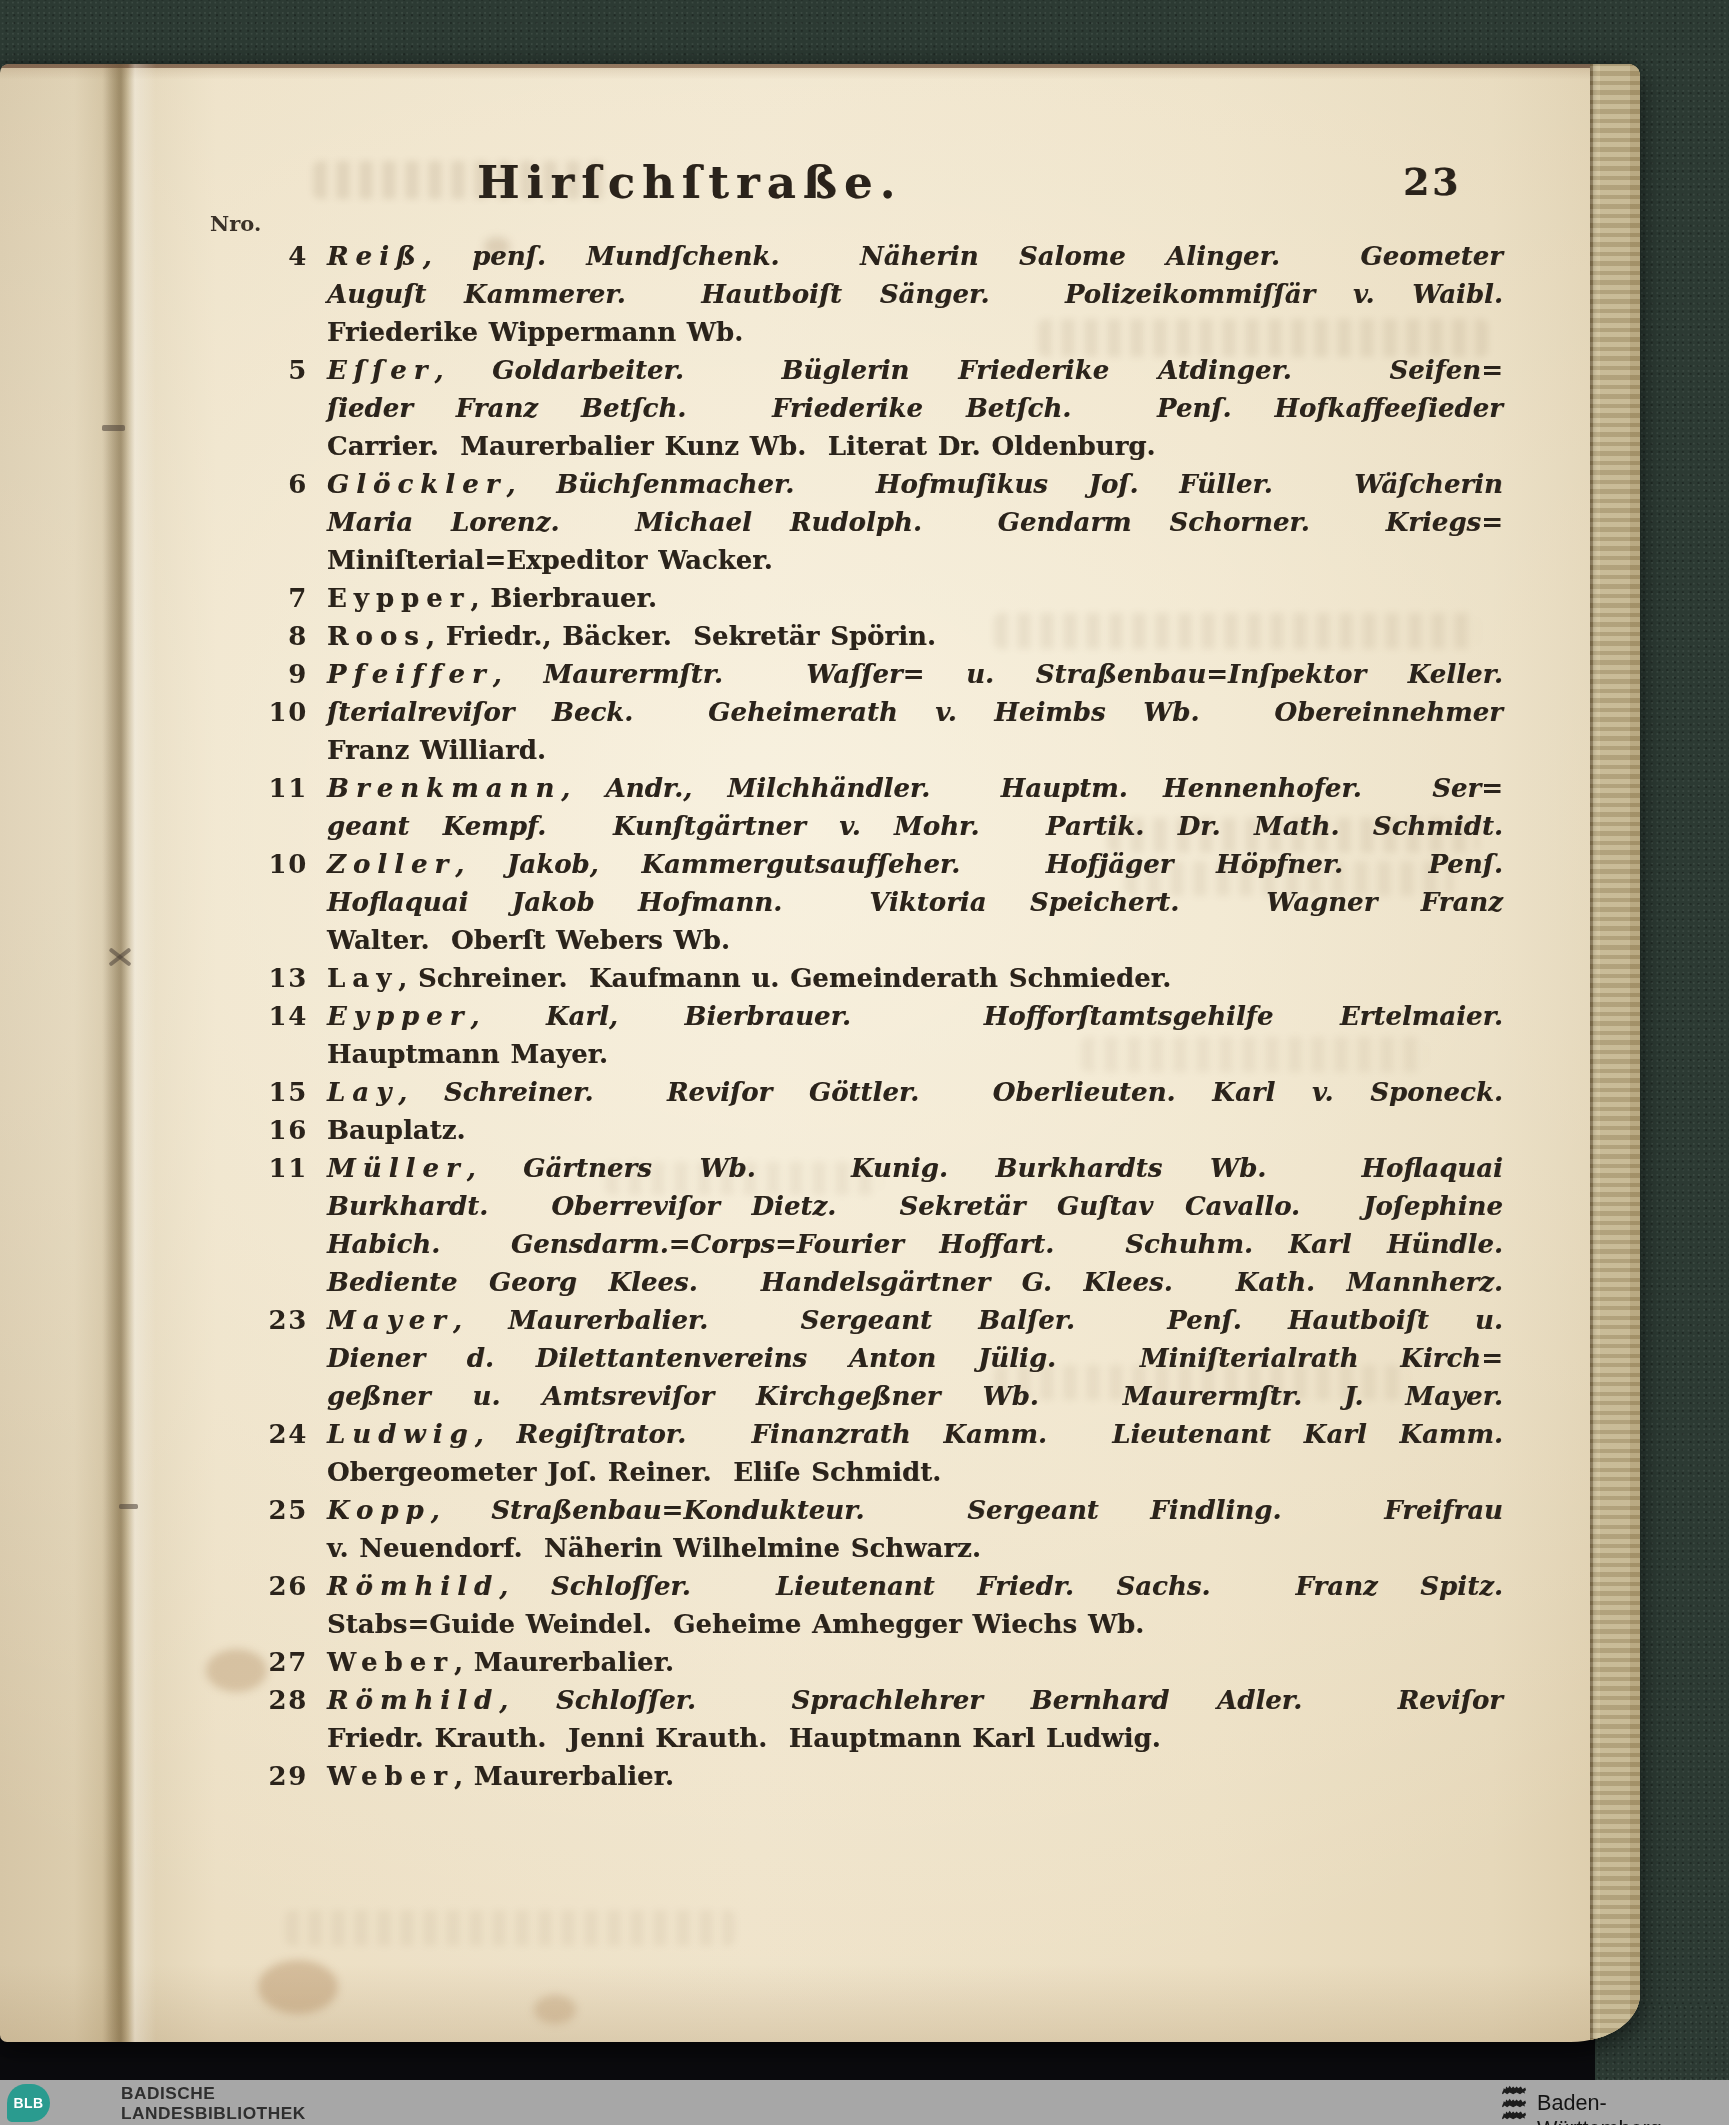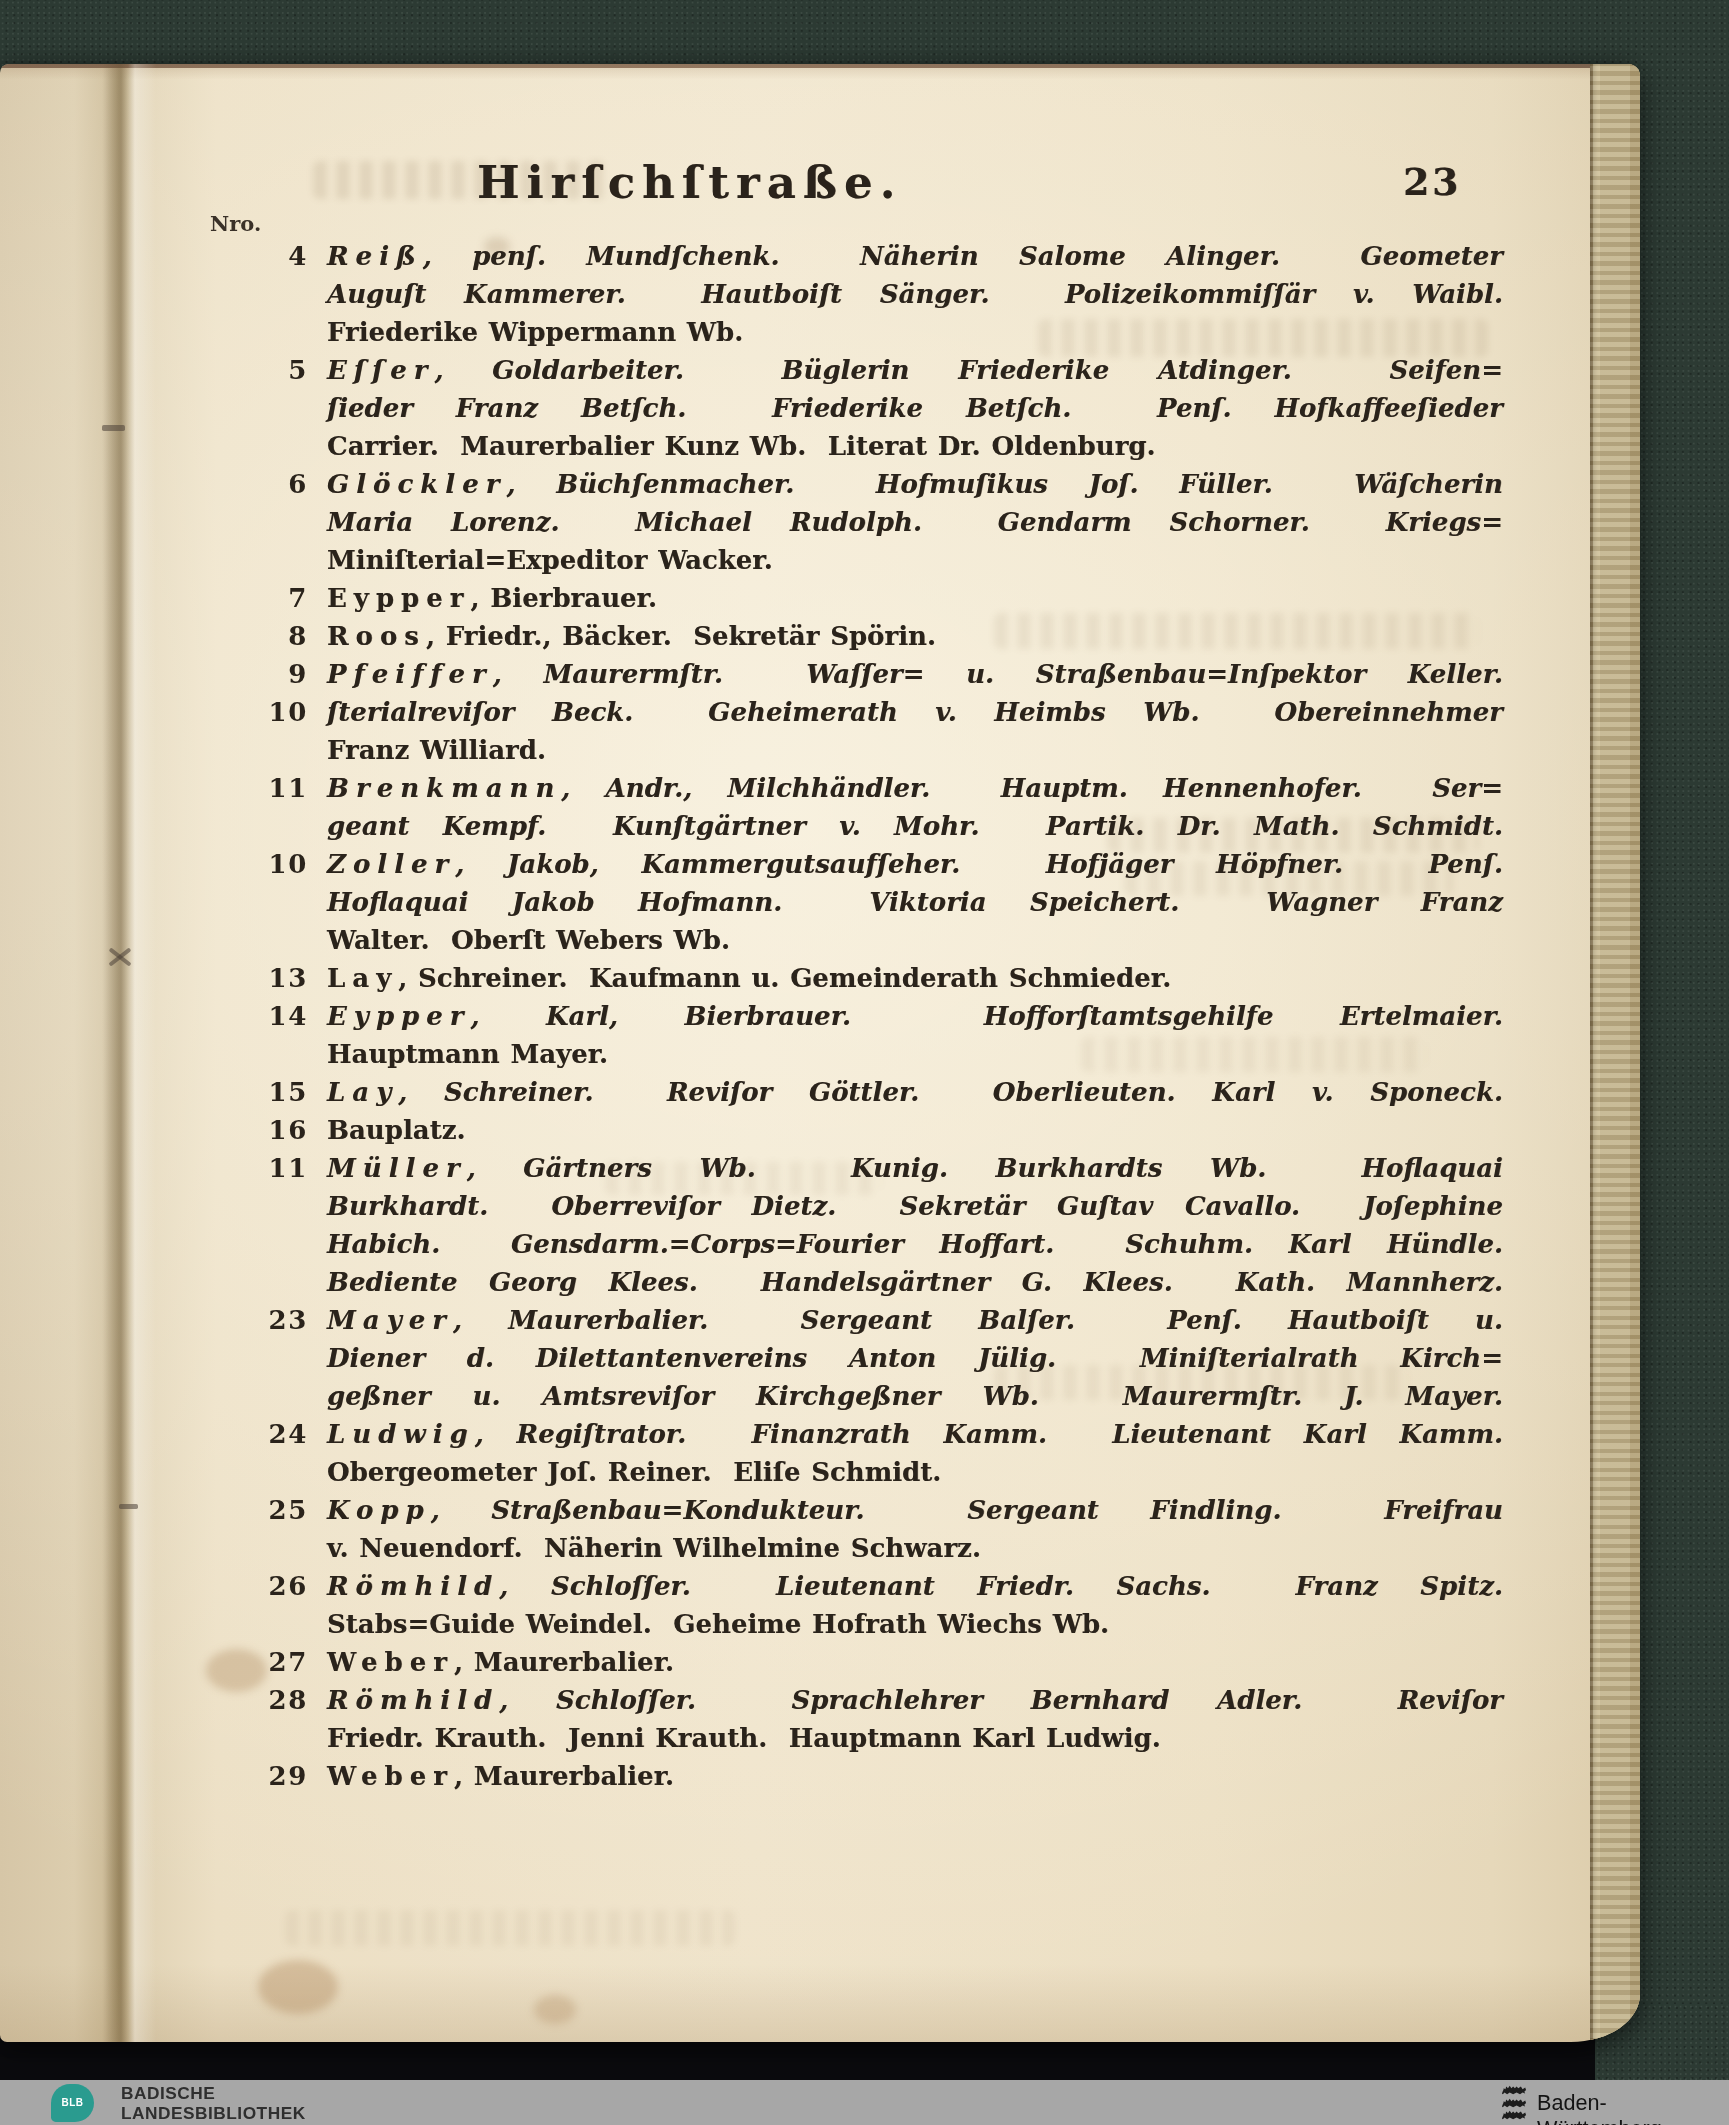--- a/index.html
+++ b/index.html
@@ -77,21 +77,21 @@
     position:absolute;border-radius:7px;filter:blur(3.5px);opacity:.38;
     background:repeating-linear-gradient(90deg, rgba(124,99,64,0.35) 0 14px, rgba(124,99,64,0) 14px 23px);
   }
   
   .stain{position:absolute;border-radius:50%;filter:blur(4.3px);}
   .mark{position:absolute;background:#4a4036;opacity:.55;border-radius:1.7px;}
   
   .footer-bar{position:absolute;left:0;top:2080px;width:1729px;height:45px;z-index:5;font-family:"Liberation Sans","DejaVu Sans",sans-serif;}
   .blb-badge{
     position:absolute;left:7px;top:3.5px;width:43px;height:38px;border-radius:21px 21px 21px 5.2px;
-    color:#fff;font-size:10px;font-weight:bold;display:flex;align-items:center;justify-content:center;letter-spacing:0.4px;margin-left:44px;
+    color:#fff;font-size:14px;font-weight:bold;display:flex;align-items:center;justify-content:center;letter-spacing:0.4px;
   }
   .blb-name{position:absolute;left:121px;top:2.6px;font-size:17.3px;font-weight:bold;color:#2f2f2f;line-height:20px;letter-spacing:0.5px;}
   .bw-crest{position:absolute;left:1501px;top:4.3px;width:29px;height:36px;display:flex;flex-direction:column;justify-content:space-between;}
   .bw-label{position:absolute;left:1537px;top:10.4px;font-size:21.6px;color:#141414;}
 </style>
 </head>
 <body>
 
 <div class="bg"></div>
 <div class="black-strip"></div>
@@ -205,21 +205,21 @@
         <div class="eline">Obergeometer Joſ. Reiner.  Eliſe Schmidt.</div>
       </div>
       <div class="entry">
         <span class="enum">25</span>
         <div class="eline full"><span class="sperr">Kopp</span>, Straßenbau=Kondukteur.  Sergeant Findling.  Freifrau</div>
         <div class="eline">v. Neuendorf.  Näherin Wilhelmine Schwarz.</div>
       </div>
       <div class="entry">
         <span class="enum">26</span>
         <div class="eline full"><span class="sperr">Römhild</span>, Schloſſer.  Lieutenant Friedr. Sachs.  Franz Spitz.</div>
-        <div class="eline">Stabs=Guide Weindel.  Geheime Hofrath Wiechs Wb.</div>
+        <div class="eline">Stabs=Guide Weindel.  Geheime Amhegger Wiechs Wb.</div>
       </div>
       <div class="entry">
         <span class="enum">27</span>
         <div class="eline"><span class="sperr">Weber</span>, Maurerbalier.</div>
       </div>
       <div class="entry">
         <span class="enum">28</span>
         <div class="eline full"><span class="sperr">Römhild</span>, Schloſſer.  Sprachlehrer Bernhard Adler.  Reviſor</div>
         <div class="eline">Friedr. Krauth.  Jenni Krauth.  Hauptmann Karl Ludwig.</div>
       </div>

